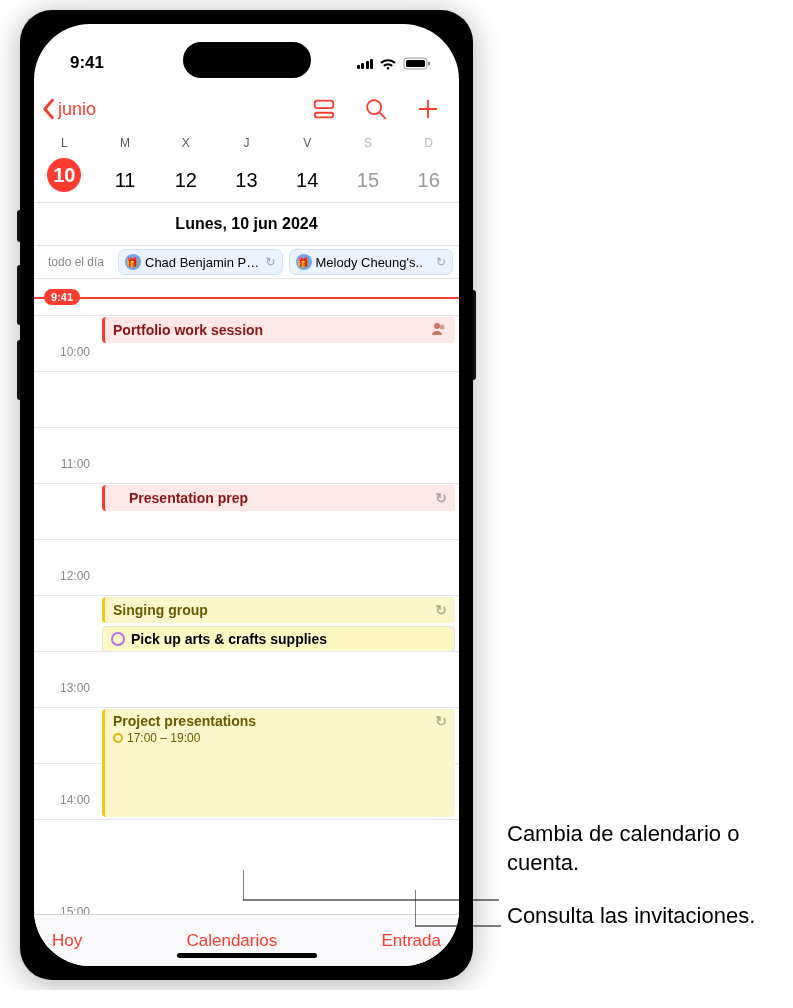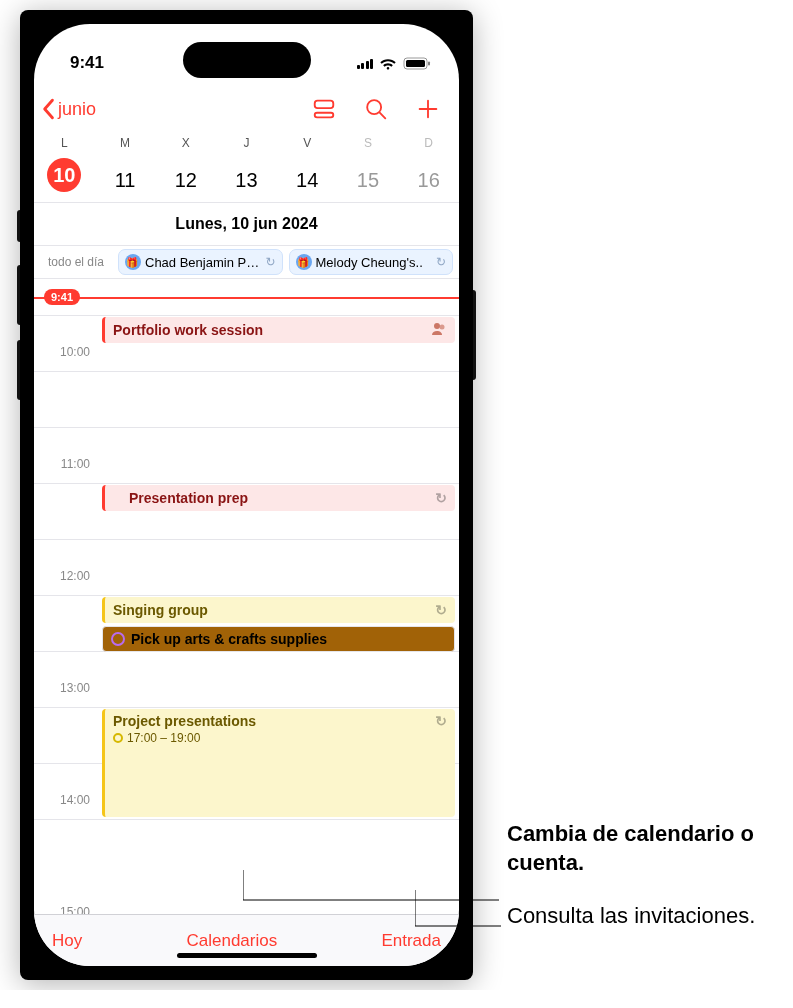--- a/index.html
+++ b/index.html
@@ -7,21 +7,21 @@
     font-family: -apple-system, "SF Pro Text", "Helvetica Neue", Arial, sans-serif;
     background: #fff;
     display: flex;
     align-items: flex-start;
     padding: 10px 20px;
     gap: 20px;
   }
   .phone {
     width: 468px;
     height: 970px;
-    border-radius: 8px;
+    border-radius: 32px;
     background: #000;
     padding: 14px;
     position: relative;
     box-shadow: 0 4px 30px rgba(0,0,0,.3);
   }
   .side-buttons-left { position: absolute; left: -3px; top: 200px; width: 3px; height: 32px; background:#111; border-radius: 3px 0 0 3px;}
   .side-buttons-left2 { position: absolute; left: -3px; top: 255px; width: 3px; height: 60px; background:#111; border-radius: 3px 0 0 3px;}
   .side-buttons-left3 { position: absolute; left: -3px; top: 330px; width: 3px; height: 60px; background:#111; border-radius: 3px 0 0 3px;}
   .side-buttons-right { position: absolute; right: -3px; top: 280px; width: 3px; height: 90px; background:#111; border-radius: 0 3px 3px 0;}
   .screen {
@@ -155,21 +155,21 @@
     padding:4px 8px;
     font-size:14px;
     font-weight:600;
     display:flex;
     align-items:center;
     overflow:hidden;
   }
   .ev-red { background:#fde7e7; border-left:3px solid #ff3b30; color:#8a1414;}
   .ev-yellow { background:#fcf6cc; border-left:3px solid #f5c518; color:#6b5900;}
   .ev-task {
-    background:#a16207; border:1px solid #e5e5ea;
+    background:#fef9c3; border:1px solid #e5e5ea;
     color:#000; font-weight:600;
   }
   .ev-task .ring { width:14px; height:14px; border:2px solid #b86bef; border-radius:50%; margin-right:6px;}
   .event-block .recur { margin-left:auto; color: rgba(0,0,0,.3); font-size:14px;}
   .event-block .people { margin-left:auto; color: rgba(0,0,0,.3);}
   .event-sub { font-size:12px; font-weight:400; margin-top:2px; display:flex; align-items:center; gap:4px;}
   .event-sub .clock { width:10px; height:10px; border:2px solid #d6b800; border-radius:50%; display:inline-block;}
   .toolbar {
     height:52px;
     border-top:1px solid #d1d1d6;
@@ -386,19 +386,19 @@
     </div>
 
     <div class="home-indicator"></div>
   </div>
 </div>
 
 <div class="callouts">
   <svg class="leader" style="left:-250px; top:60px;" width="260" height="40">
     <path d="M0 0 V30 H256"></path>
   </svg>
-  <div class="callout" style="left:14px; top:10px;font-weight:bold;">Cambia de calendario o cuenta.</div>
+  <div class="callout" style="left:14px; top:10px;">Cambia de calendario o cuenta.</div>
 
   <svg class="leader" style="left:-78px; top:80px;" width="90" height="40">
     <path d="M0 0 V36 H86"></path>
   </svg>
   <div class="callout" style="left:14px; top:92px;">Consulta las invitaciones.</div>
 </div>
 
 </body></html>

